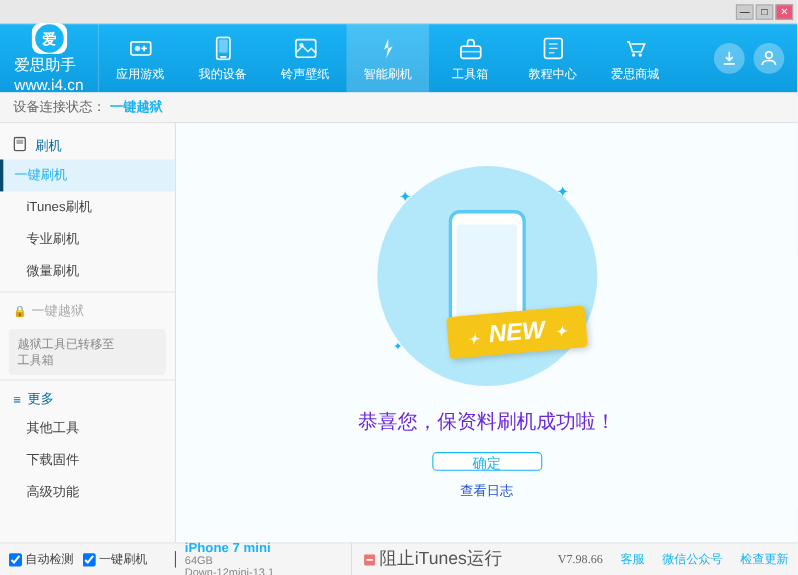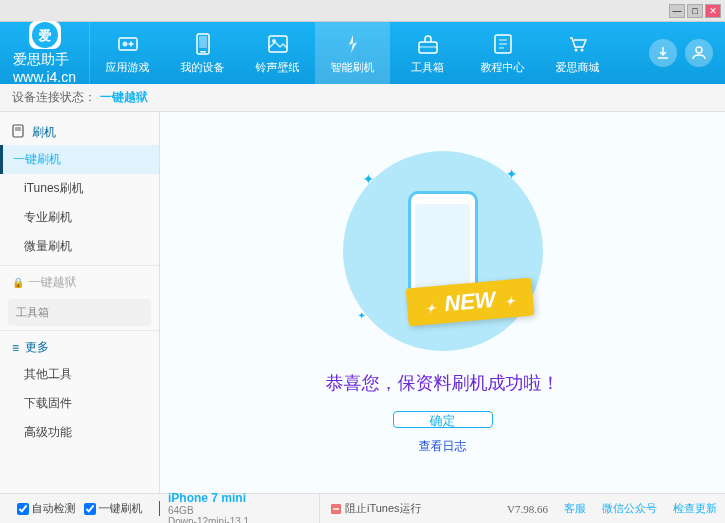--- a/index.html
+++ b/index.html
@@ -271,21 +271,20 @@
       display: flex;
       align-items: center;
     }
     .bottom-left {
       width: 160px;
       padding: 0 8px;
       display: flex;
       align-items: center;
       gap: 8px;
       border-right: 1px solid #0f766e;
-      justify-content: center;
     }
     .checkbox-label {
       display: flex;
       align-items: center;
       gap: 3px;
       color: #444;
       font-size: 11px;
       cursor: pointer;
     }
     .checkbox-label input { width: 12px; height: 12px; cursor: pointer; }
@@ -297,21 +296,21 @@
       justify-content: center;
       border-right: 1px solid #e0e0e0;
       width: 160px;
     }
     .device-name { color: #1ab3f5; font-size: 12px; font-weight: bold; }
     .device-sub { color: #888; font-size: 10px; }
 
     .bottom-stop {
       padding: 0 10px;
       color: #555;
-      font-size: 11px;
+      font-size: 16px;
       cursor: pointer;
       display: flex;
       align-items: center;
       gap: 3px;
     }
 
     .bottom-right {
       margin-left: auto;
       display: flex;
       align-items: center;
@@ -469,20 +468,21 @@
       <span>微量刷机</span>
     </div>
 
     <div class="sidebar-divider"></div>
 
     <div class="sidebar-locked">
       <span class="lock-icon">🔒</span>
       <span>一键越狱</span>
     </div>
     <div class="sidebar-info-box">
+      <div>越狱工具已转移至</div>
       <div>工具箱</div>
     </div>
 
     <div class="sidebar-divider"></div>
 
     <div class="sidebar-section-title">
       <span class="icon" style="margin-right:6px;">≡</span>
       <span>更多</span>
     </div>
     <div class="sidebar-item">

